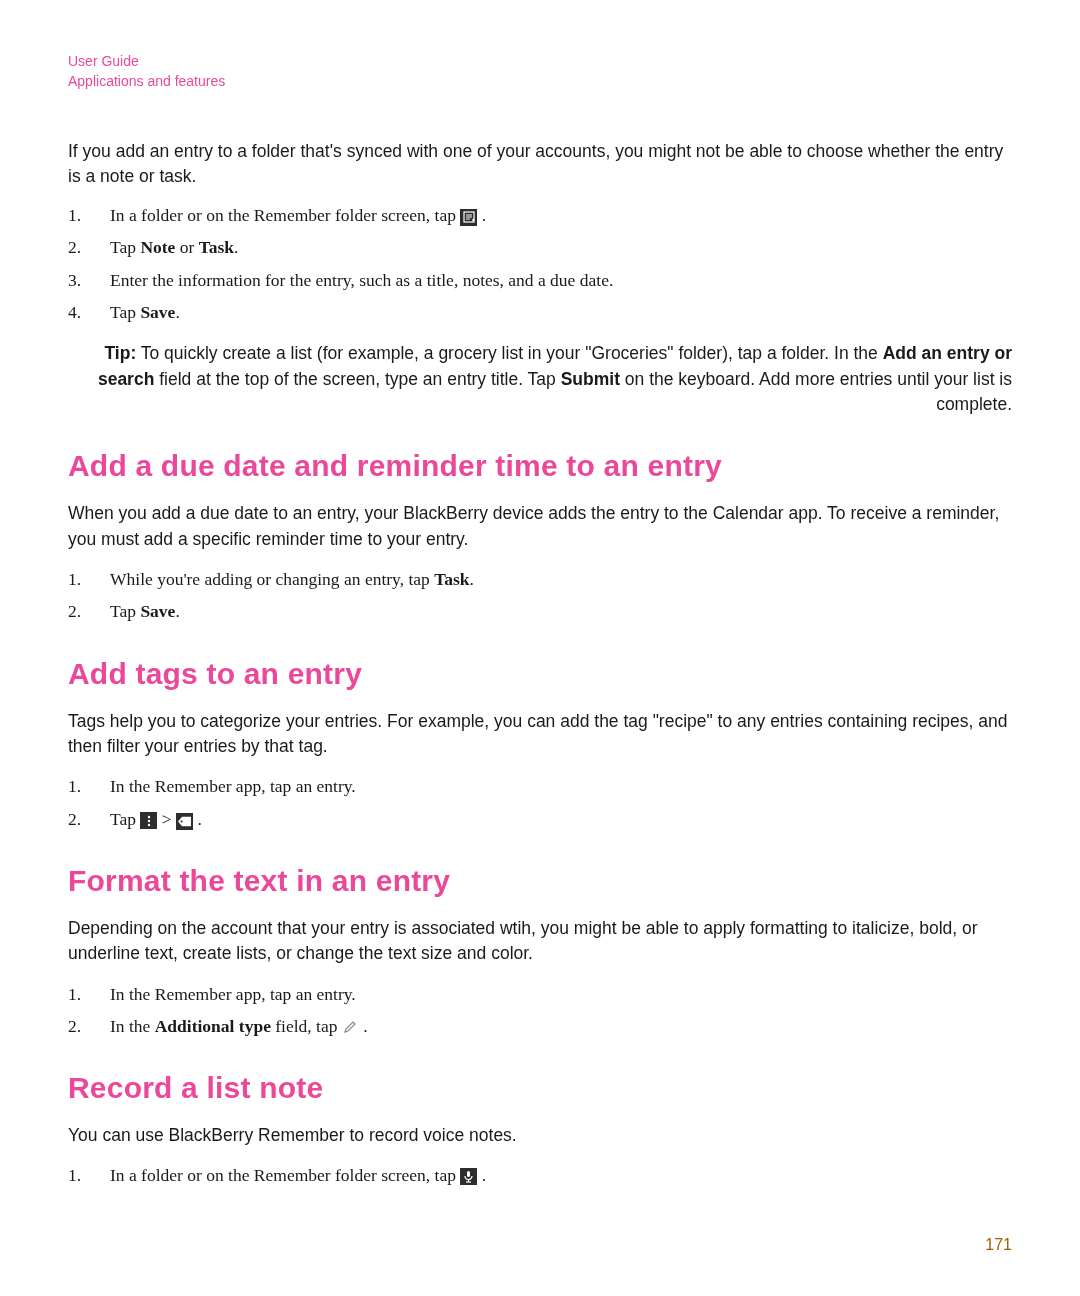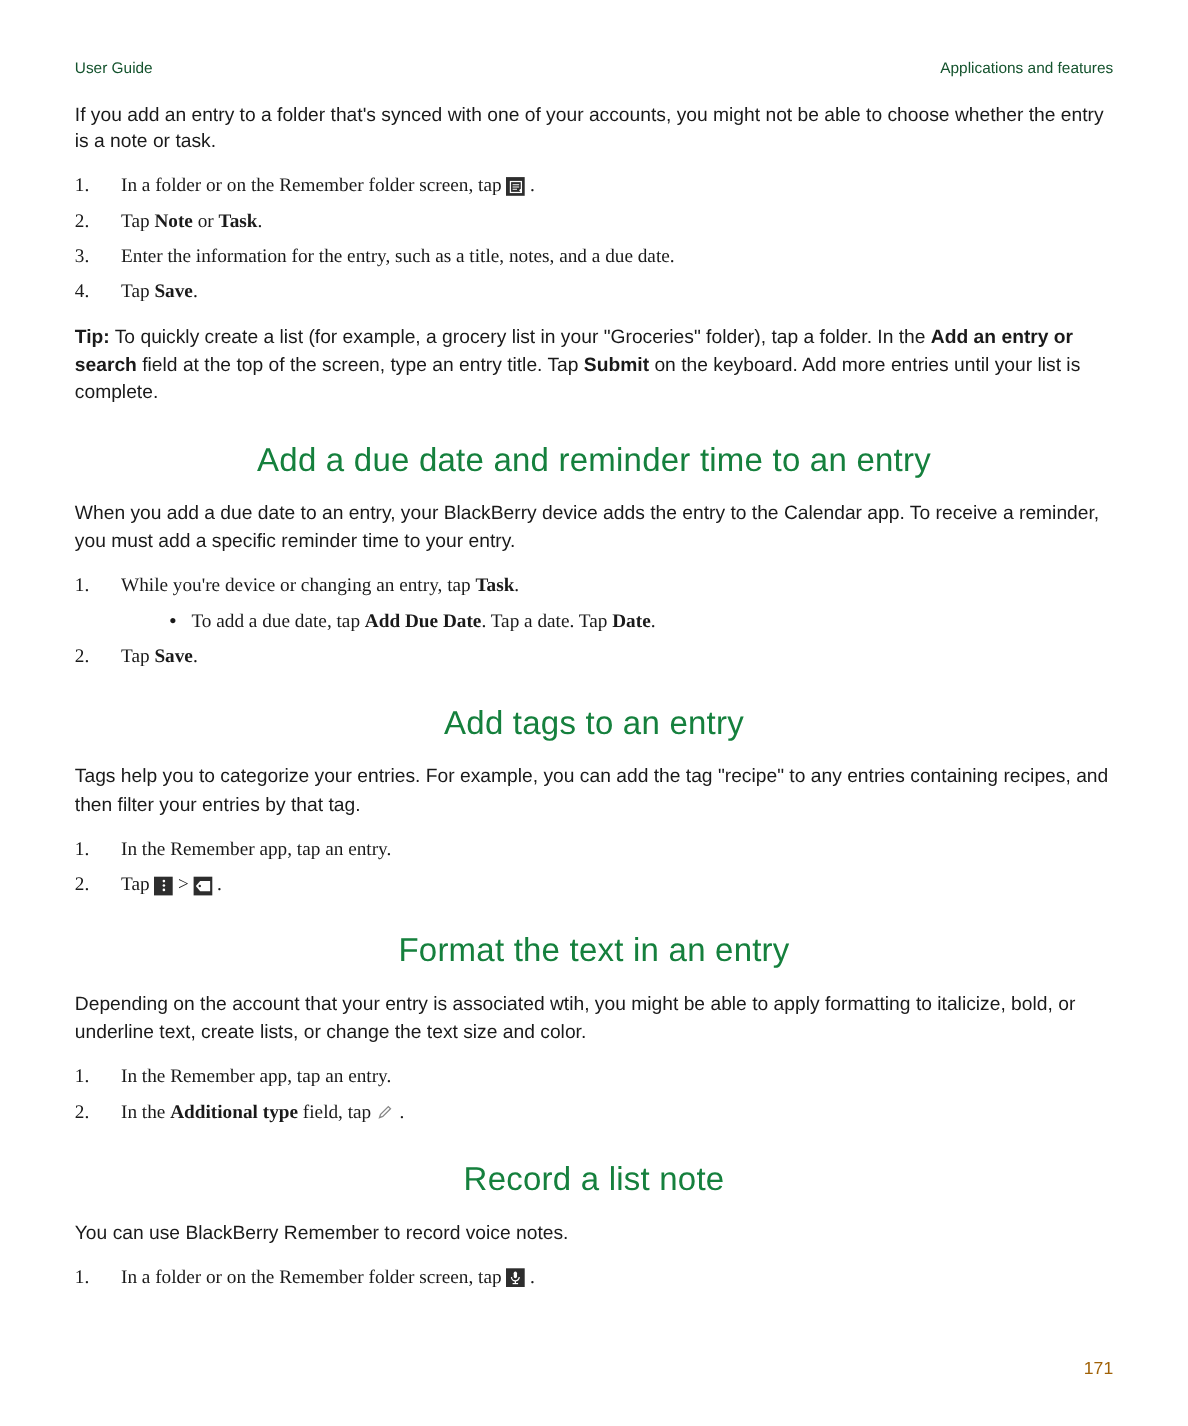--- a/index.html
+++ b/index.html
@@ -11,22 +11,23 @@
       color: #1a1a1a;
       padding: 52px 68px 40px 68px;
       font-size: 17.5px;
       line-height: 1.4;
       position: relative;
     }
     .header-row {
       display: flex;
       justify-content: space-between;
       font-size: 14px;
-      color: #14532d;
-      margin-bottom: 20px;
+      color: #ec4899;
+      margin-bottom: 48px;
+      flex-direction: column;
     }
     .intro-para {
       margin-bottom: 14px;
     }
     ol.numbered, ol.numbered-sub {
       list-style: none;
       counter-reset: item;
       font-family: Liberation Serif, serif;
     }
     ol.numbered > li {
@@ -56,29 +57,29 @@
     ul.bulleted > li::before {
       content: "•";
       position: absolute;
       left: 44px;
       top: 0;
       font-weight: bold;
     }
     .tip-block {
       margin: 16px 0 20px 0;
       line-height: 1.45;
+      text-align: right;
     }
     h2.section-h {
       font-family: "Segoe UI Light", "HelveticaNeue-Light", Arial, sans-serif;
-      font-weight: 400;
+      font-weight: 700;
       font-size: 30px;
-      color: #15803d;
+      color: #ec4899;
       margin: 28px 0 14px 0;
       letter-spacing: 0.2px;
-      text-align: center;
     }
     .body-para {
       margin-bottom: 14px;
       line-height: 1.45;
     }
     .bold { font-weight: bold; }
     .icon-box {
       display: inline-flex;
       align-items: center;
       justify-content: center;
@@ -138,25 +139,22 @@
 </ol>
 
 <p class="tip-block">
   <span class="bold">Tip:</span><span> To quickly create a list (for example, a grocery list in your "Groceries" folder), tap a folder. In the </span><span class="bold">Add an entry or search</span><span> field at the top of the screen, type an entry title. Tap </span><span class="bold">Submit</span><span> on the keyboard. Add more entries until your list is complete.</span>
 </p>
 
 <h2 class="section-h">Add a due date and reminder time to an entry</h2>
 <p class="body-para">When you add a due date to an entry, your BlackBerry device adds the entry to the Calendar app. To receive a reminder, you must add a specific reminder time to your entry.</p>
 <ol class="numbered">
   <li>
-    <span>While you're device or changing an entry, tap </span><span class="bold">Task</span><span>.</span>
+    <span>While you're adding or changing an entry, tap </span><span class="bold">Task</span><span>.</span>
     <ul class="bulleted">
-      <li>
-        <span>To add a due date, tap </span><span class="bold">Add Due Date</span><span>. Tap a date. Tap </span><span class="bold">Date</span><span>.</span>
-      </li>
     </ul>
   </li>
   <li>
     <span>Tap </span><span class="bold">Save</span><span>.</span>
   </li>
 </ol>
 
 <h2 class="section-h">Add tags to an entry</h2>
 <p class="body-para">Tags help you to categorize your entries. For example, you can add the tag "recipe" to any entries containing recipes, and then filter your entries by that tag.</p>
 <ol class="numbered">

